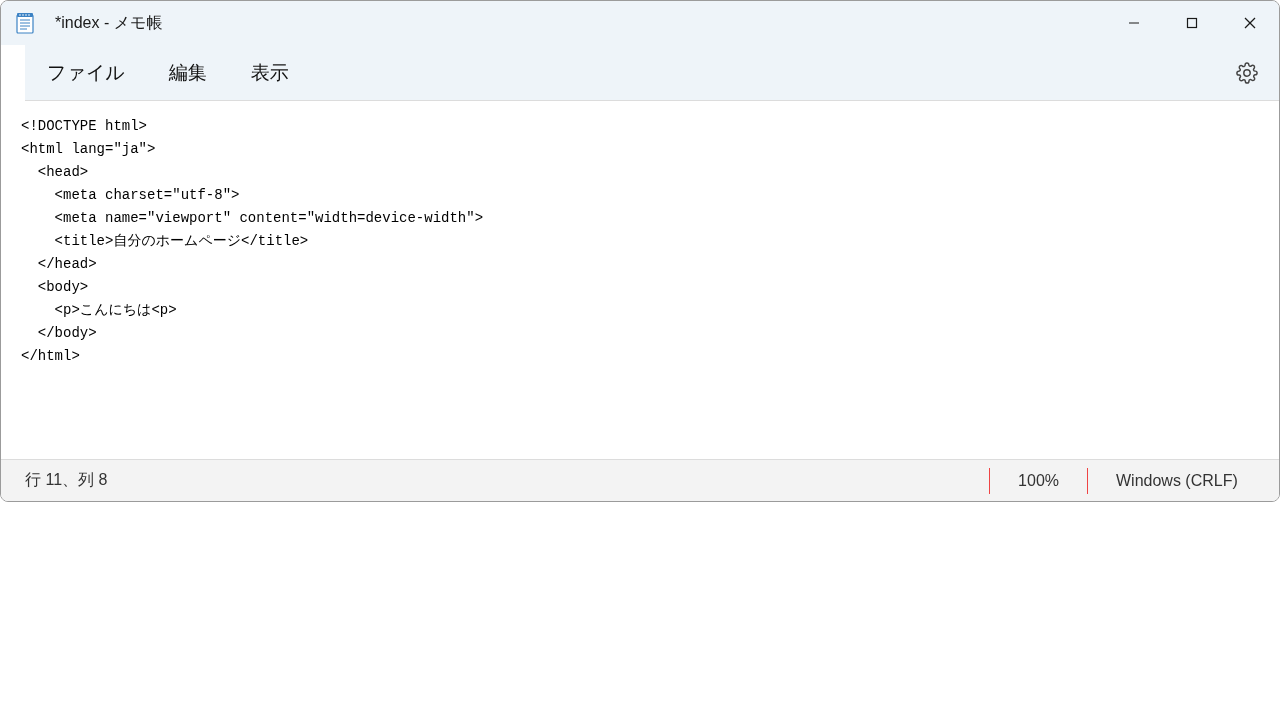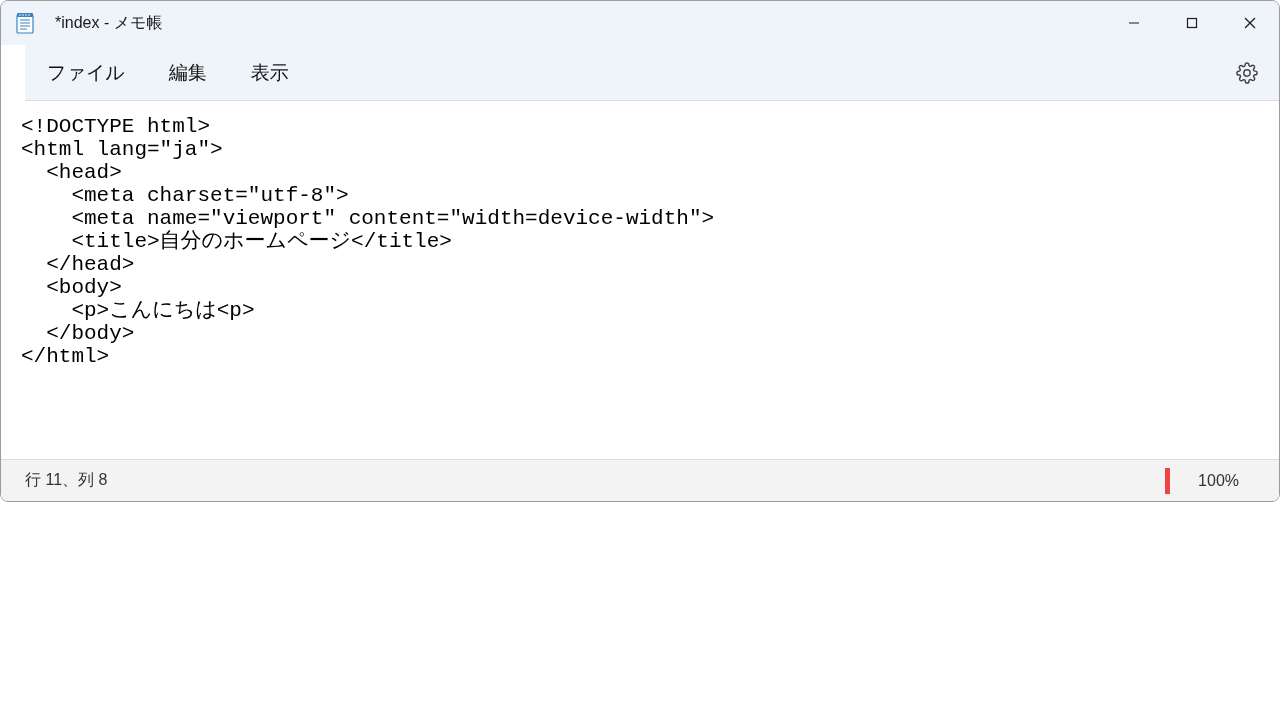--- a/index.html
+++ b/index.html
@@ -56,21 +56,21 @@
     display: flex; align-items: center; justify-content: center;
     border-radius: 4px;
     margin-right: 4px;
   }
 
   .editor {
     flex: 1;
     background: #ffffff;
     padding: 14px 10px 10px 20px;
     font-family: "MS Gothic", "Courier New", monospace;
-    font-size: 21px;
+    font-size: 14px;
     line-height: 23px;
     color: #000;
     white-space: pre;
     overflow: auto;
     border: none;
     outline: none;
     resize: none;
   }
 
   .statusbar {
@@ -78,21 +78,21 @@
     background: #f3f3f3;
     border-top: 1px solid #dcdcdc;
     display: flex; align-items: center;
     font-size: 16px; color: #333;
     padding: 0 12px;
   }
   .status-left { flex: 0 0 auto; padding-left: 12px; }
   .status-spacer { flex: 1; }
   .status-cell {
     padding: 0 28px;
-    border-left: 5px solid #ef4444;
+    border-left: 1px solid #ef4444;
     height: 26px;
     display: flex; align-items: center;
   }
   .status-cell.wide { min-width: 180px; }
   .status-cell.enc { min-width: 140px; }
 </style>
 </head>
 <body>
 
 <div class="window">
@@ -156,15 +156,16 @@
   &lt;/head&gt;
   &lt;body&gt;
     &lt;p&gt;こんにちは&lt;p&gt;
   &lt;/body&gt;
 &lt;/html&gt;</div>
 
   <div class="statusbar">
     <div class="status-left">行 11、列 8</div>
     <div class="status-spacer"></div>
     <div class="status-cell">100%</div>
+    <div class="status-cell wide">Windows (CRLF)</div>
   </div>
 
 </div>
 
 </body></html>

